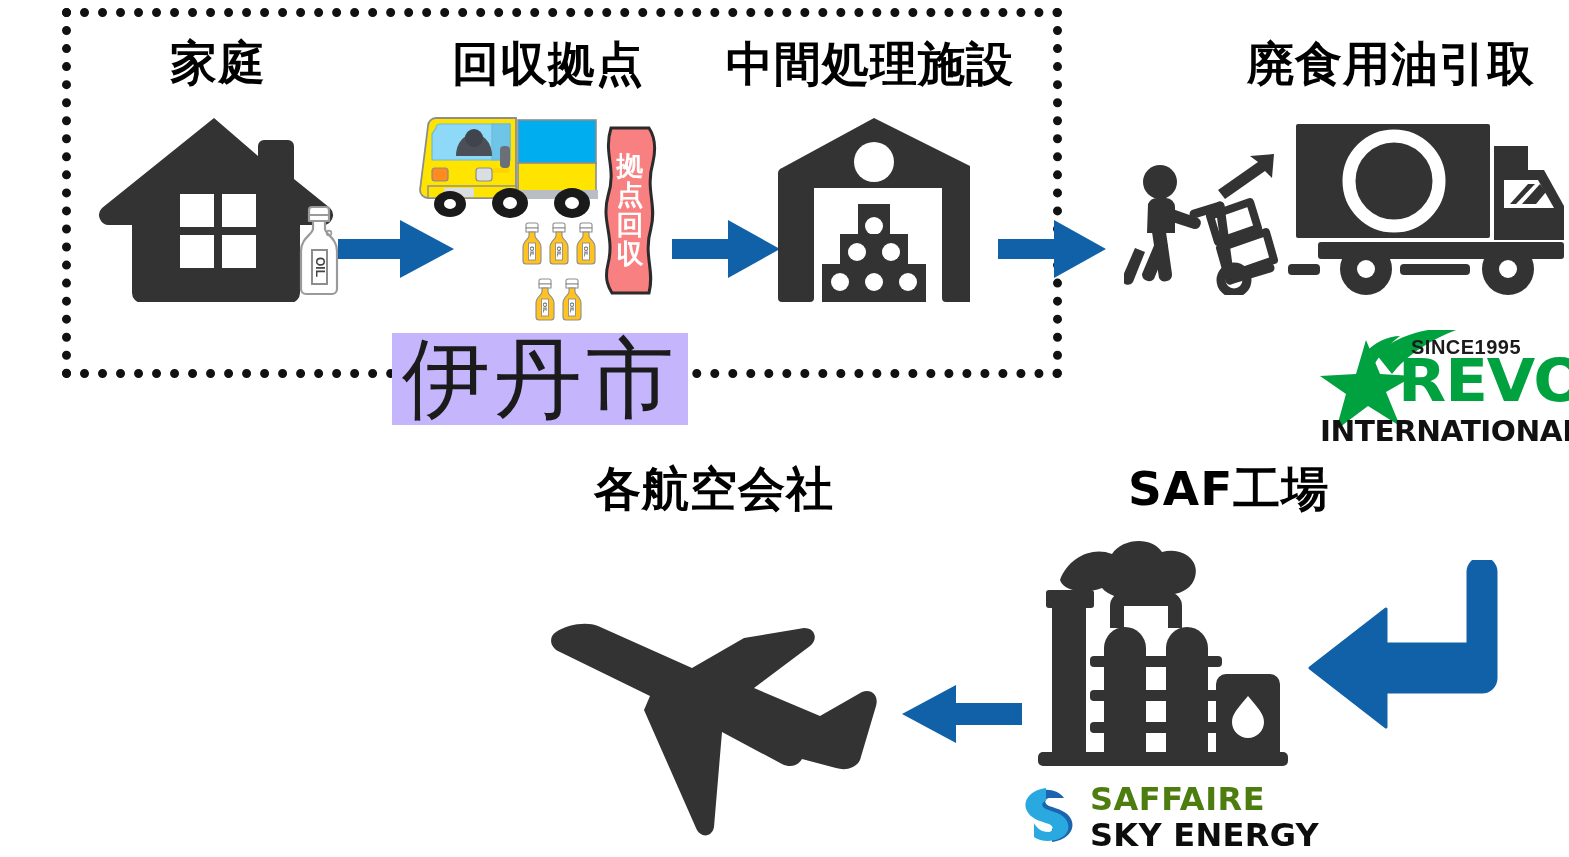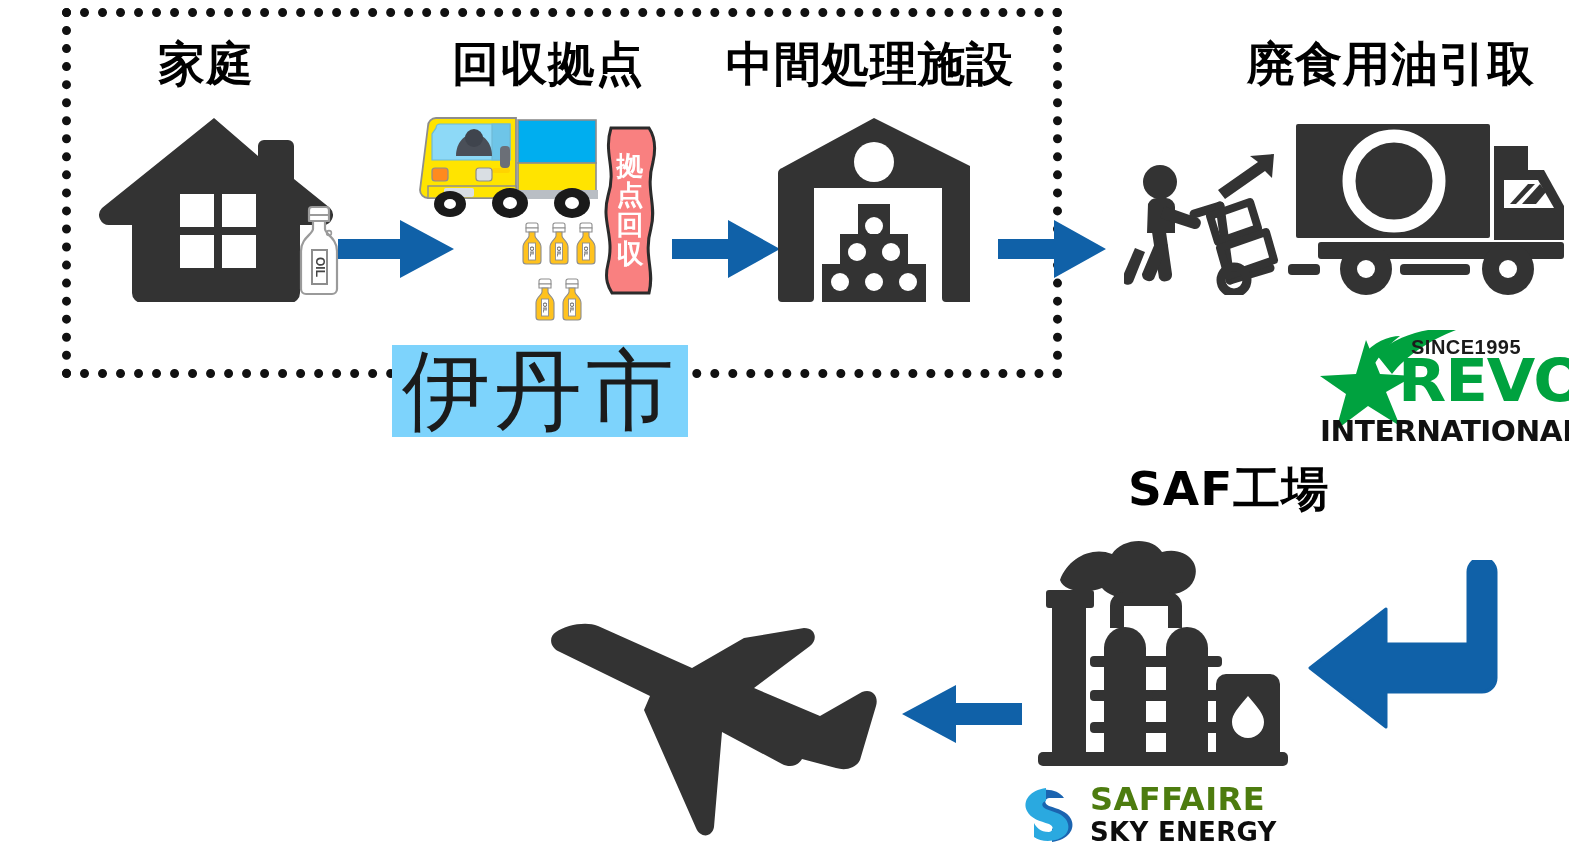--- a/index.html
+++ b/index.html
@@ -29,40 +29,39 @@
   
   .hd{
     color:#000000;
     font-weight:700;
     font-size:47px;
     letter-spacing:1px;
     white-space:nowrap;
     line-height:1;
     font-family:"DejaVu Sans","Liberation Sans",sans-serif;
   }
-  .hd-home{left:158px; top:40px;}
+  .hd-home{left:170px; top:40px;font-family:Liberation Serif, serif;}
   .hd-collect{left:452px; top:40px;}
   .hd-facility{left:726px; top:40px;}
   .hd-pickup{left:1247px; top:40px;text-align:right;}
   .hd-airlines{left:594px; top:465px;}
   .hd-saf{left:1128px; top:465px;}
 
   
   .city-name{
     left:392px; top:333px;
     font-size:88px;
     font-weight:300;
     color:#1b1b1b;
     letter-spacing:4px;
     white-space:nowrap;
     line-height:1;
     font-family:"DejaVu Sans","Liberation Sans",sans-serif;
-    background:#7dd3fc;
+    background:#c4b5fd;
     padding:2px 10px;
-    margin-top:12px;
   }
 
   
   .banner{
     left:603px; top:124px;
     width:54px; height:172px;
   }
   .banner svg{display:block;width:100%;height:100%;overflow:visible;}
   .banner-text{
     position:absolute;
@@ -112,36 +111,37 @@
   .saf-logo{left:1018px; top:783px; width:270px; height:64px;}
   .saf-mark{position:absolute;left:0;top:2px;width:62px;height:60px;}
   .saf-name{
     position:absolute; left:72px; top:0px;
     font-size:32px; font-weight:800; color:#4d7c0f;
     letter-spacing:.5px; line-height:1; white-space:nowrap;
     font-family:"DejaVu Sans","Liberation Sans",sans-serif;
   }
   .saf-sub{
     position:absolute; left:72px; top:36px;
-    font-size:26px; font-weight:700; color:#0d0d0d;
+    font-size:32px; font-weight:700; color:#0d0d0d;
     letter-spacing:.3px; line-height:1; white-space:nowrap;
     font-family:"DejaVu Sans","Liberation Sans",sans-serif;
   }
 </style>
 </head>
 <body>
 
 <div id="stage">
 
   <div class="abs dotted-region"></div>
 
   <div class="abs hd hd-home">家庭</div>
   <div class="abs hd hd-facility">中間処理施設</div>
   <div class="abs hd hd-collect">回収拠点</div>
   <div class="abs hd hd-pickup">廃食用油引取</div>
+  <div class="abs hd hd-airlines">各航空会社</div>
   <div class="abs hd hd-saf">SAF工場</div>
 
   <div class="abs icon" style="left:96px;top:112px;width:240px;height:190px;">
     <svg viewBox="0 0 240 190" xmlns="http://www.w3.org/2000/svg">
       <path d="M118 6 L6 96 a10 10 0 0 0 8 17 l22 0 0 68 a10 10 0 0 0 10 10 l148 0 a10 10 0 0 0 10 -10 l0 -68 22 0 a10 10 0 0 0 8 -17 l-36 -29 0 -33 a6 6 0 0 0 -6 -6 l-24 0 a6 6 0 0 0 -6 6 l0 10 z" fill="#333333"></path>
       <rect x="84" y="82" width="34" height="33" fill="#ffffff"></rect>
       <rect x="126" y="82" width="34" height="33" fill="#ffffff"></rect>
       <rect x="84" y="123" width="34" height="33" fill="#ffffff"></rect>
       <rect x="126" y="123" width="34" height="33" fill="#ffffff"></rect>
     </svg>

